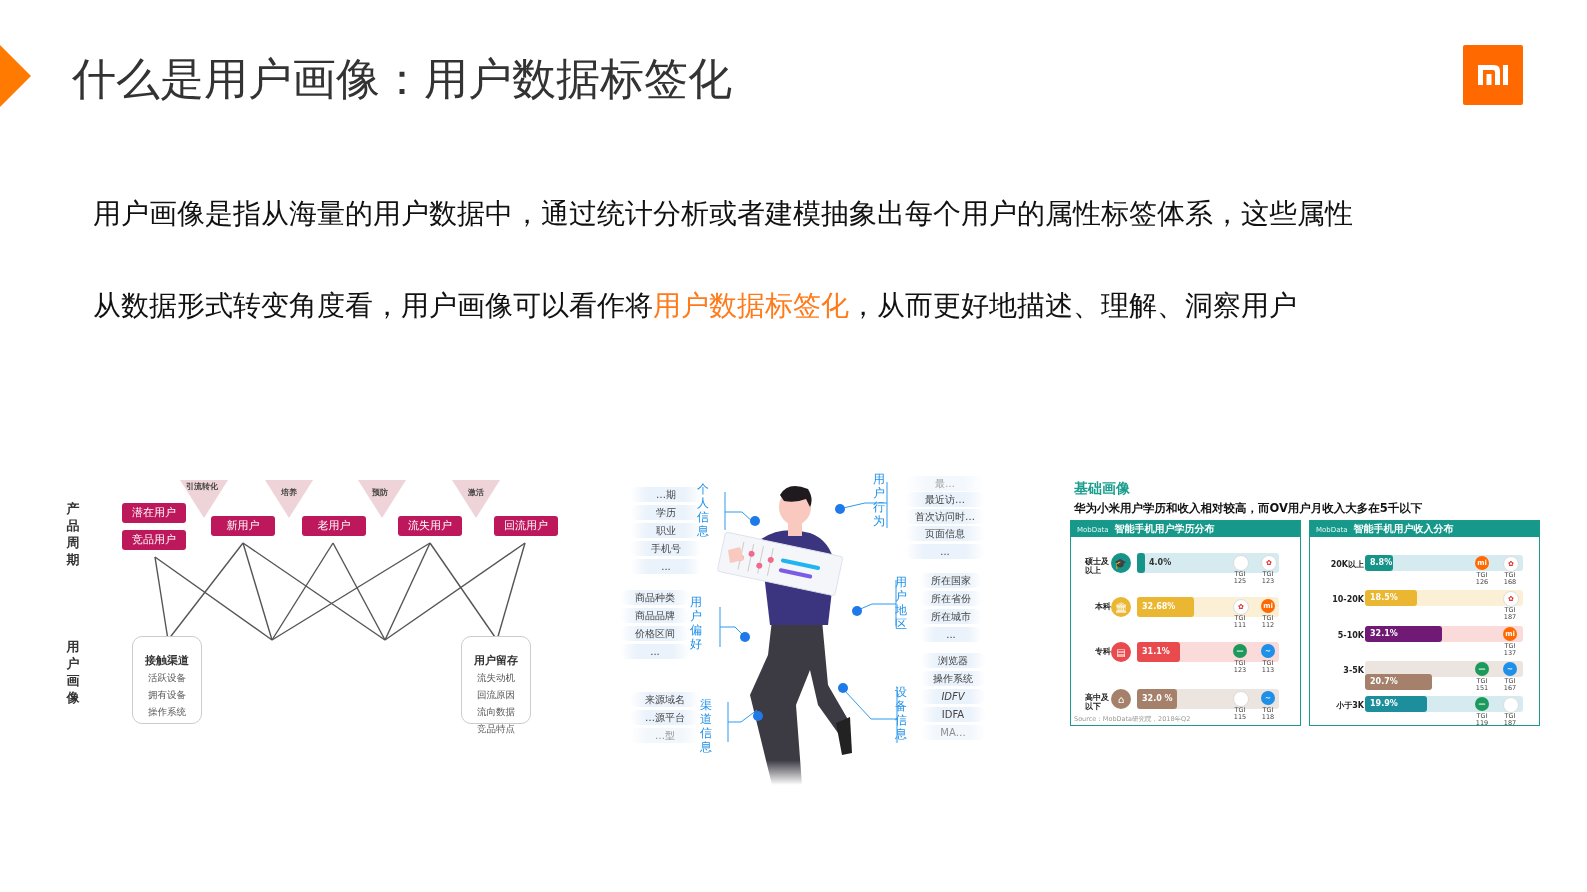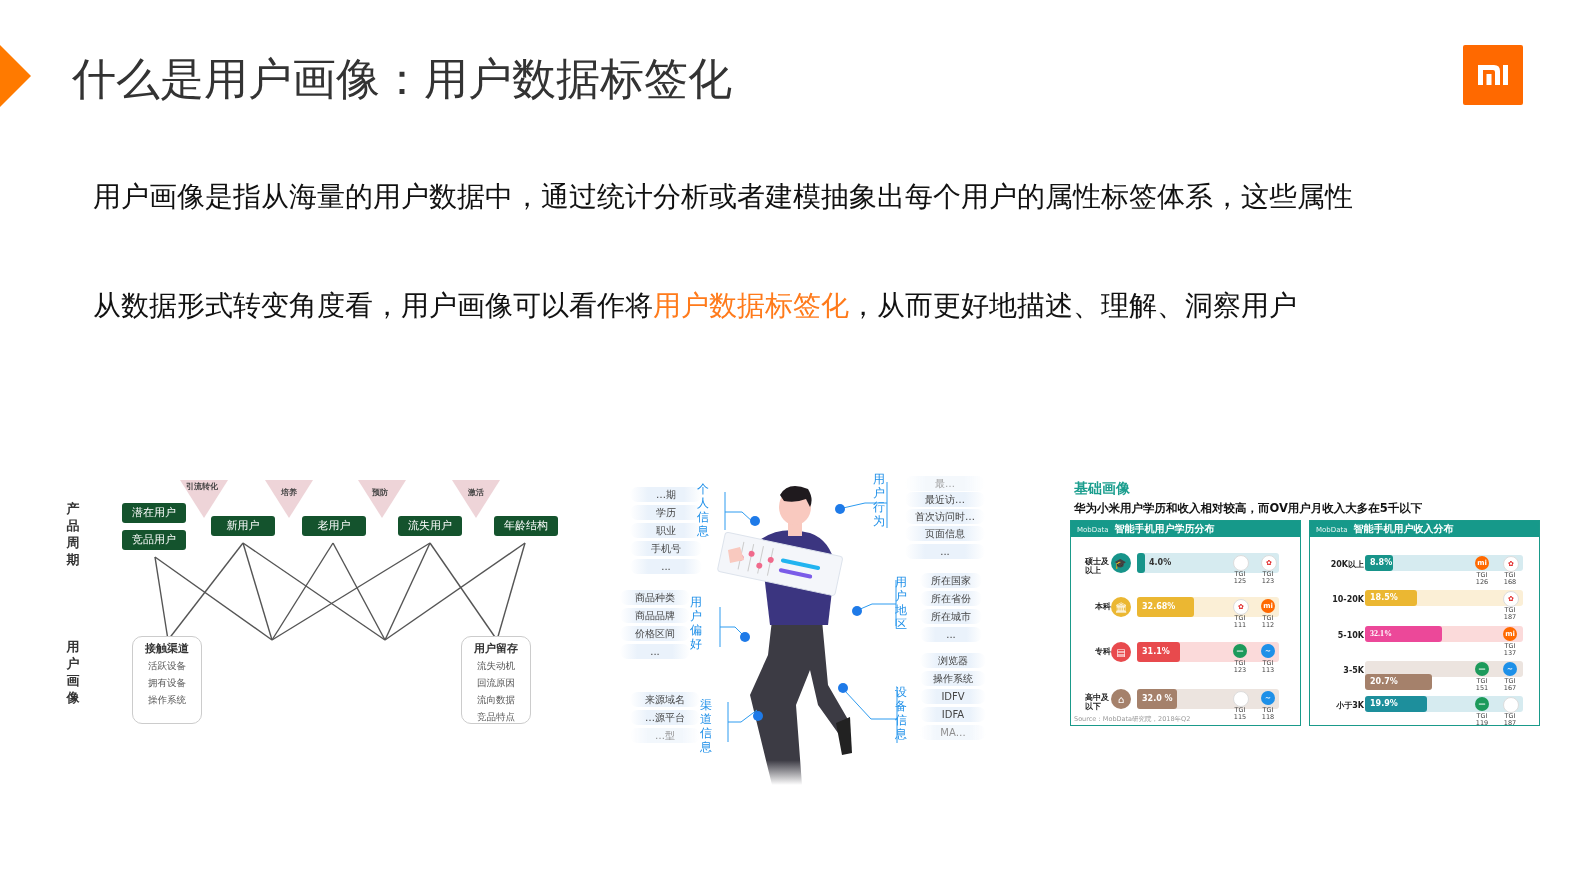--- a/index.html
+++ b/index.html
@@ -15,24 +15,24 @@
   .mi-logo { left:1463px; top:45px; width:60px; height:60px; background:#ff6900; border-radius:2px;
              display:flex; align-items:center; justify-content:center; }
   .para { left:93px; font-size:28px; line-height:36px; color:#111; white-space:nowrap; }
   .hl { color:#ff7a1a; }
 
   
   .vlabel { font-size:13px; font-weight:bold; color:#333; width:14px; line-height:17px; text-align:center; }
   .tri { width:0; height:0; border-left:24px solid transparent; border-right:24px solid transparent;
          border-top:38px solid #eed4d8; }
   .tri-label { font-size:8px; font-weight:bold; color:#444; text-align:center; width:48px; line-height:10px; }
-  .stage { background:#14532d; color:#fff; font-size:11px; border-radius:3px; height:20px; line-height:20px;
+  .stage { background:#be185d; color:#fff; font-size:11px; border-radius:3px; height:20px; line-height:20px;
            text-align:center; width:64px; }
   .pbox { border:1.5px solid #ccc; border-radius:10px; width:70px; height:88px; background:#fff;
-          text-align:center; padding-top:4px; box-sizing:border-box; }
+          text-align:center; padding-top:16px; box-sizing:border-box; }
   .pbox .h { font-size:11px; font-weight:bold; color:#333; line-height:16px; }
   .pbox .i { font-size:9.5px; color:#555; line-height:17px; }
 
   
   .chip { background:linear-gradient(90deg, rgba(235,243,252,0) 0%, #eaf2fb 25%, #eaf2fb 75%, rgba(235,243,252,0) 100%);
           border-radius:9px; height:15px; font-size:10px; color:#444; line-height:15px; text-align:center; }
   .cat { color:#1e8fe8; font-size:12px; width:14px; line-height:14px; text-align:center; }
   .dot { width:10px; height:10px; border-radius:50%; background:#1e7ae8; }
 
   
@@ -54,21 +54,21 @@
 <body>
 
 <div class="abs arrow"></div>
 <div class="abs title">什么是用户画像：用户数据标签化</div>
 <div class="abs mi-logo">
   <svg width="34" height="24" viewBox="0 0 34 24">
     <path d="M2 2 H18 Q24 2 24 8 V22 H19 V9 Q19 7 17 7 H7 V22 H2 Z M10.5 11 H15.5 V22 H10.5 Z M27 2 H32 V22 H27 Z" fill="#fff"></path>
   </svg>
 </div>
 
-<div class="abs para" style="top:179px;">
+<div class="abs para" style="top:196px;">
   <div>用户画像是指从海量的用户数据中，通过统计分析或者建模抽象出每个用户的属性标签体系，这些属性</div>
 </div>
 <div class="abs para" style="top:288px;text-align:center;">
   <span>从数据形式转变角度看，用户画像可以看作将</span><span class="hl">用户数据标签化</span><span>，从而更好地描述、理解、洞察用户</span>
 </div>
 
 <div class="abs" style="left:60px; top:470px; width:505px; height:270px;">
   <svg class="abs" style="left:0; top:0;" width="505" height="270">
     <g stroke="#555" stroke-width="1.4" fill="none">
       <line x1="95" y1="87" x2="108" y2="170"></line>
@@ -96,21 +96,21 @@
   <div class="abs tri" style="left:298px; top:10px;"></div>
   <div class="abs tri-label" style="left:296px; top:18px;">预防</div>
   <div class="abs tri" style="left:392px; top:10px;"></div>
   <div class="abs tri-label" style="left:392px; top:18px;">激活</div>
 
   <div class="abs stage" style="left:62px; top:33px;">潜在用户</div>
   <div class="abs stage" style="left:62px; top:60px;">竞品用户</div>
   <div class="abs stage" style="left:151px; top:46px;">新用户</div>
   <div class="abs stage" style="left:242px; top:46px;">老用户</div>
   <div class="abs stage" style="left:338px; top:46px;">流失用户</div>
-  <div class="abs stage" style="left:434px; top:46px;">年龄结构</div>
+  <div class="abs stage" style="left:434px; top:46px;">回流用户</div>
 
   <div class="abs pbox" style="left:72px; top:166px;">
     <div class="h">接触渠道</div>
     <div class="i">活跃设备</div>
     <div class="i">拥有设备</div>
     <div class="i">操作系统</div>
   </div>
   <div class="abs pbox" style="left:401px; top:166px;">
     <div class="h">用户留存</div>
     <div class="i">流失动机</div>
@@ -201,21 +201,21 @@
   <div class="abs chip" style="left:310px; top:149px; width:62px;">所在城市</div>
   <div class="abs chip" style="left:310px; top:167px; width:62px;">...</div>
   <div class="abs cat" style="left:284px; top:115px;">用户地区</div>
   <svg class="abs" style="left:240px; top:118px;" width="60" height="50">
       <path d="M46 2 V48 M46 26 H22 L8 32" stroke="#2d9bf0" fill="none" stroke-width="1"></path>
     </svg>
   <div class="abs dot" style="left:242px; top:146px;"></div>
 
   <div class="abs chip" style="left:310px; top:193px; width:66px;">浏览器</div>
   <div class="abs chip" style="left:310px; top:211px; width:66px;">操作系统</div>
-  <div class="abs chip" style="left:310px; top:229px; width:66px;">IDFV</div>
+  <div class="abs chip" style="left:310px; top:229px; width:66px;font-style:italic;">IDFV</div>
   <div class="abs chip" style="left:310px; top:247px; width:66px;">IDFA</div>
   <div class="abs chip" style="left:310px; top:265px; width:66px; opacity:.6;">MA…</div>
   <div class="abs cat" style="left:284px; top:225px;">设备信息</div>
   <svg class="abs" style="left:225px; top:225px;" width="70" height="60">
       <path d="M62 2 V58 M62 34 H36 L10 6" stroke="#2d9bf0" fill="none" stroke-width="1"></path>
     </svg>
   <div class="abs dot" style="left:228px; top:223px;"></div>
 </div>
 
 <div class="abs" style="left:1068px; top:478px; width:475px; height:260px;">
@@ -277,21 +277,21 @@
     <div class="abs tgi" style="left:190px; top:51px;">TGI 168</div>
 
     <div class="abs rlabel" style="left:14px; top:74px; width:40px; text-align:right;">10-20K</div>
     <div class="abs track" style="left:55px; top:69px; width:158px; height:16px; background:#fbefd6;"></div>
     <div class="abs bar" style="left:55px; top:69px; width:52px; height:16px; line-height:16px; background:#ebb732;">18.5%</div>
     <div class="abs brand" style="left:193px; top:70px; background:#fff; border:1px solid #ddd; color:#e02020;">✿</div>
     <div class="abs tgi" style="left:190px; top:86px;">TGI 187</div>
 
     <div class="abs rlabel" style="left:14px; top:110px; width:40px; text-align:right;">5-10K</div>
     <div class="abs track" style="left:55px; top:105px; width:158px; height:16px; background:#fbdada;"></div>
-    <div class="abs bar" style="left:55px; top:105px; width:77px; height:16px; line-height:16px; background:#ec4899;font-family:Liberation Serif, serif;">32.1%</div>
+    <div class="abs bar" style="left:55px; top:105px; width:77px; height:16px; line-height:16px; background:#701a75;">32.1%</div>
     <div class="abs brand" style="left:193px; top:106px; background:#ff6900; color:#fff;">mi</div>
     <div class="abs tgi" style="left:190px; top:122px;">TGI 137</div>
 
     <div class="abs rlabel" style="left:14px; top:145px; width:40px; text-align:right;">3-5K</div>
     <div class="abs track" style="left:55px; top:140px; width:158px; height:16px; background:#ece4df;"></div>
     <div class="abs bar" style="left:55px; top:140px; width:67px; height:16px; line-height:16px; background:#a5816b;margin-top:13px;">20.7%</div>
     <div class="abs brand" style="left:165px; top:141px; background:#1d9a5b; color:#fff;">—</div>
     <div class="abs brand" style="left:193px; top:141px; background:#1e90e8; color:#fff;">~</div>
     <div class="abs tgi" style="left:162px; top:157px;">TGI 151</div>
     <div class="abs tgi" style="left:190px; top:157px;">TGI 167</div>

